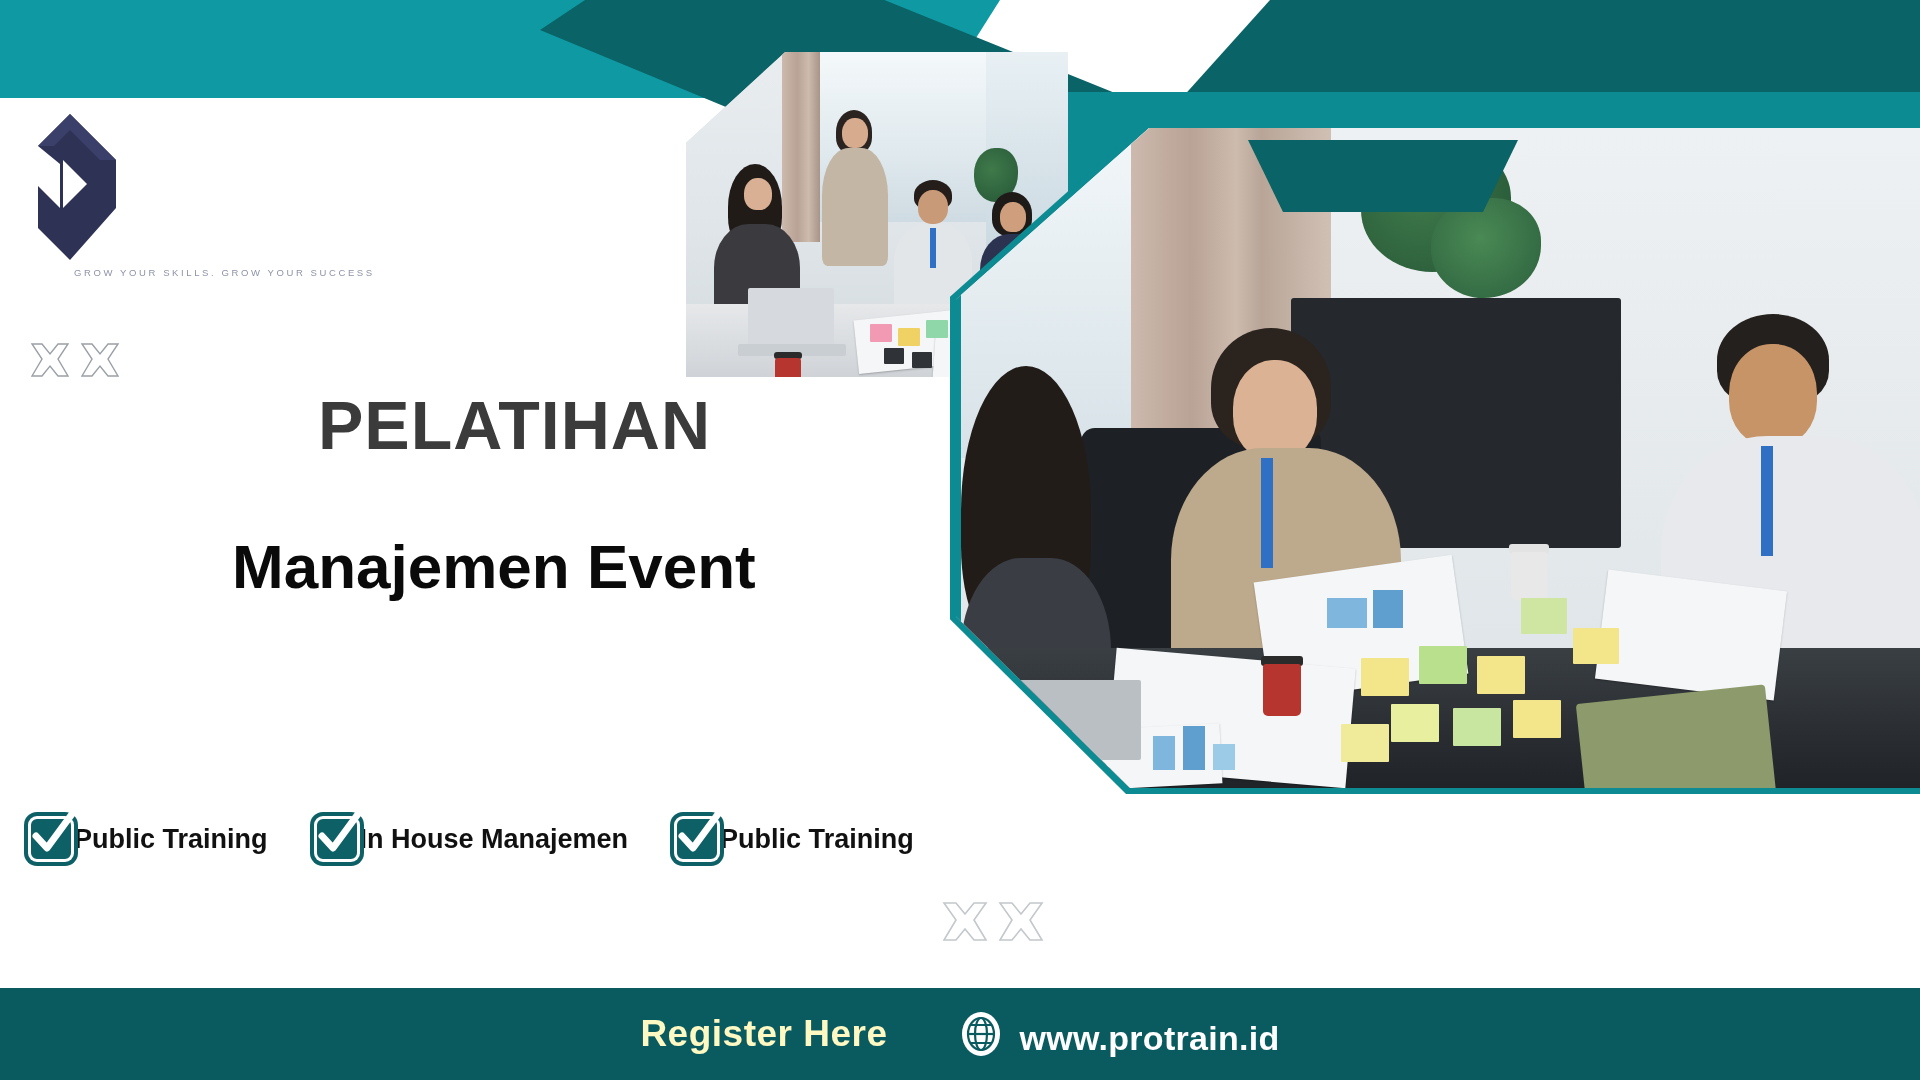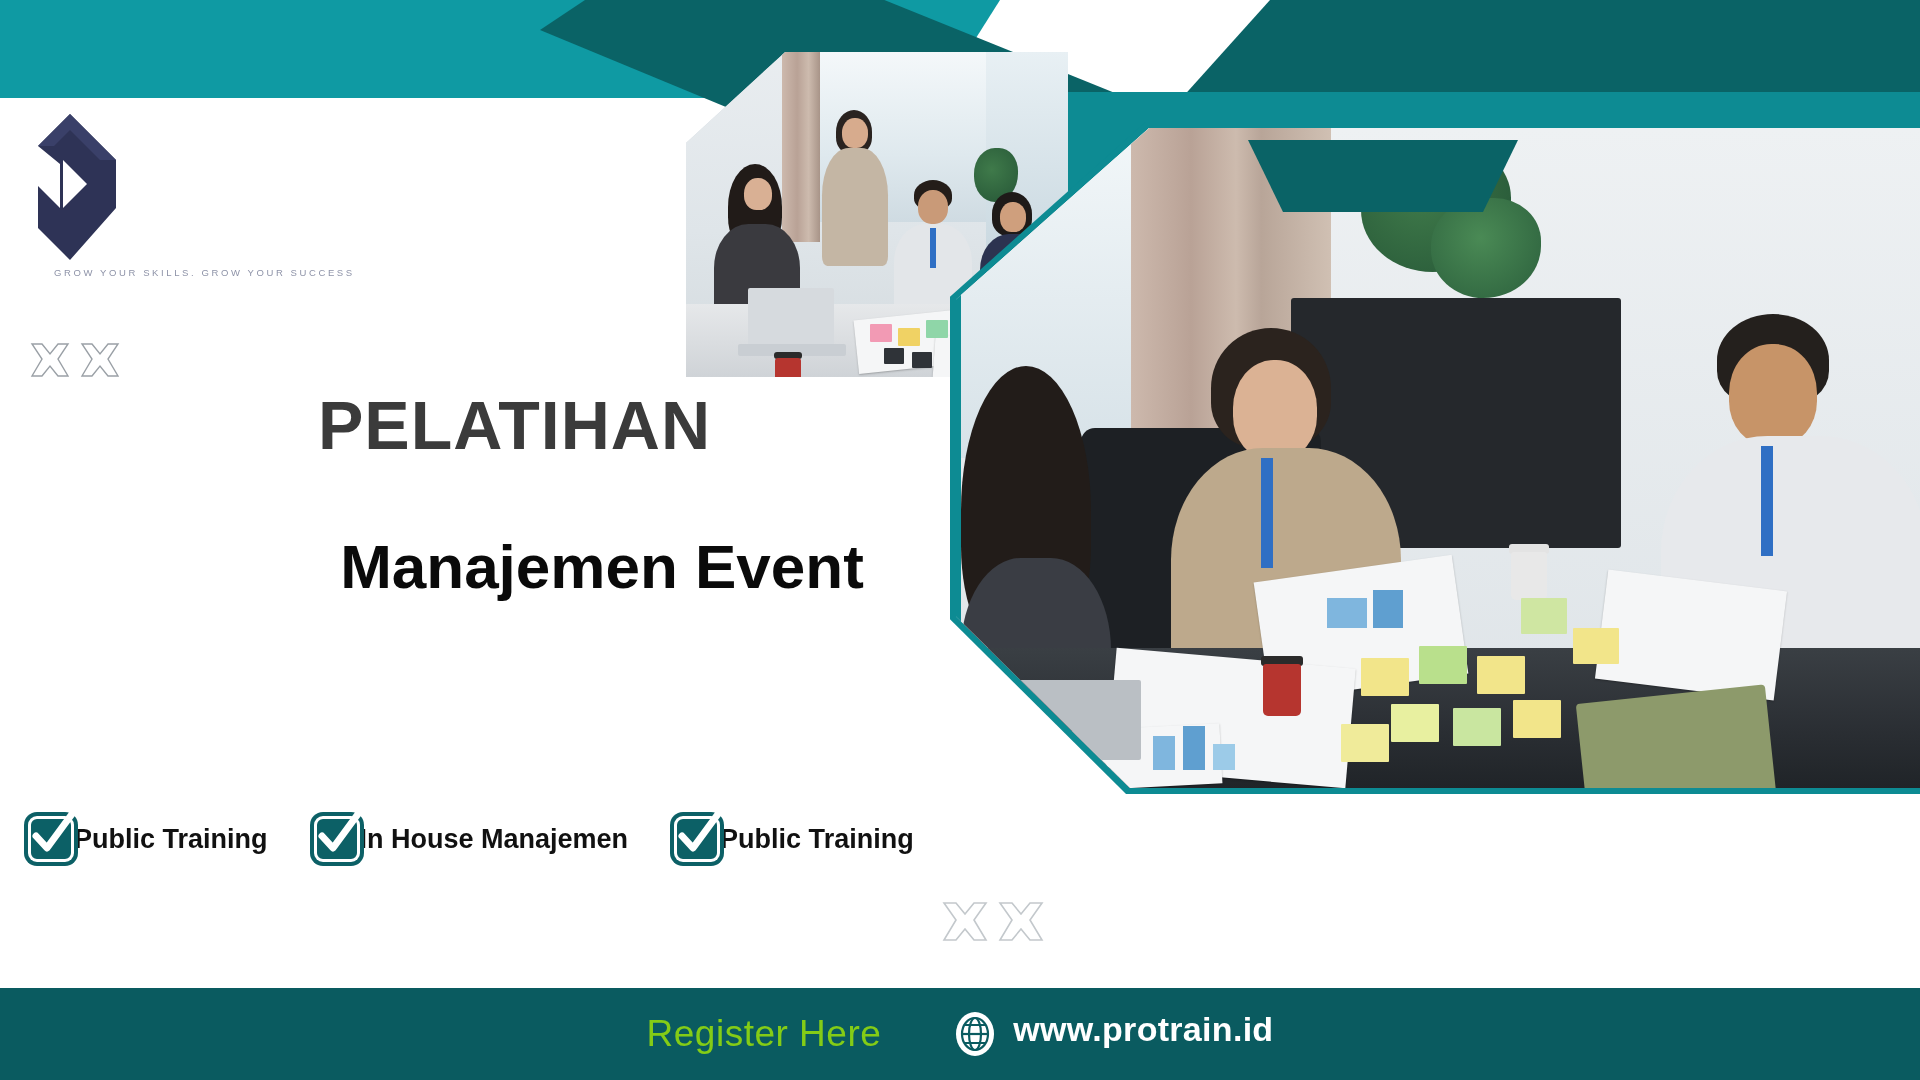--- a/index.html
+++ b/index.html
@@ -50,39 +50,39 @@
   .logo-wrap { position:absolute; left:30px; top:112px; width:330px; }
   .logo-mark { width:94px; height:150px; position:relative; }
   .logo-mark svg { display:block; }
   .logo-text {
     font-weight:bold; font-size:31px; letter-spacing:2px;
     color:#2e3356; margin-top:4px; margin-left:42px; white-space:nowrap;
     font-family:"Liberation Sans", sans-serif;
   }
   .logo-tag {
     font-size:9.5px; letter-spacing:2.6px; color:#8e93a8;
-    margin-top:5px; margin-left:24px; white-space:nowrap;
+    margin-top:5px; margin-left:44px; white-space:nowrap;
   }
 
   
   .xdeco { position:absolute; }
   .xdeco svg { display:block; }
   .x-left { left:26px; top:340px; }
   .x-bottom { left:938px; top:898px; }
 
   
   .kicker {
     position:absolute; left:318px; top:386px;
     font-size:68px; font-weight:bold; letter-spacing:1px;
     color:#3b3b3b;
     font-family:"Liberation Sans", sans-serif;
   }
   .title {
     position:absolute; left:232px; top:528px; width:740px;
-    text-align:center;
+    text-align:left;
     font-size:62px; font-weight:bold; line-height:1.27;
     color:#0a0a0a;
     font-family:"Liberation Sans", sans-serif;
   }
   .title .l2 { display:block; }
 
   
   .checkrow { position:absolute; left:28px; top:816px; display:flex; align-items:center; gap:46px; }
   .checkitem { display:flex; align-items:center; gap:0; }
   .cbox {
@@ -144,24 +144,24 @@
     background:#0a6366;
     clip-path:polygon(0 0, 270px 0, 235px 72px, 35px 72px);
     z-index:3;
   }
 
   
   .footer {
     position:absolute; left:0; bottom:0; width:1920px; height:92px;
     background:#0a5b60; display:flex; align-items:center; justify-content:center; gap:70px;
   }
-  .footer-text { color:#84cc16; font-size:37px; font-weight:normal; letter-spacing:.5px; }
+  .footer-text { color:#fef9c3; font-size:37px; font-weight:bold; letter-spacing:.5px; }
   .footer-url { color:#fff; font-size:34px; font-weight:bold; letter-spacing:.3px; }
   .globe { width:48px; height:48px; flex:0 0 auto; }
-  .footer-right { display:flex; align-items:flex-start; gap:14px; }
+  .footer-right { display:flex; align-items:flex-end; gap:14px; }
 </style>
 </head>
 <body>
 
 <div class="stage">
 
   <div class="topdecor">
     <div class="band band-lightA"></div>
     <div class="band band-lightB"></div>
     <div class="band band-lightdiag"></div>

